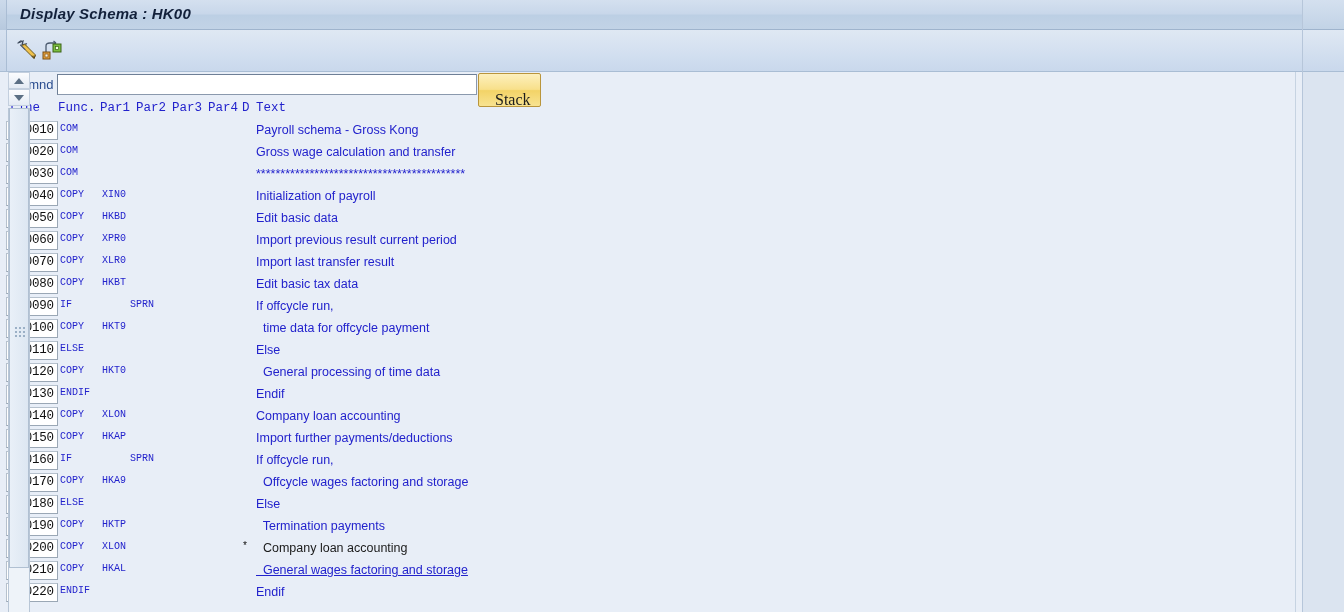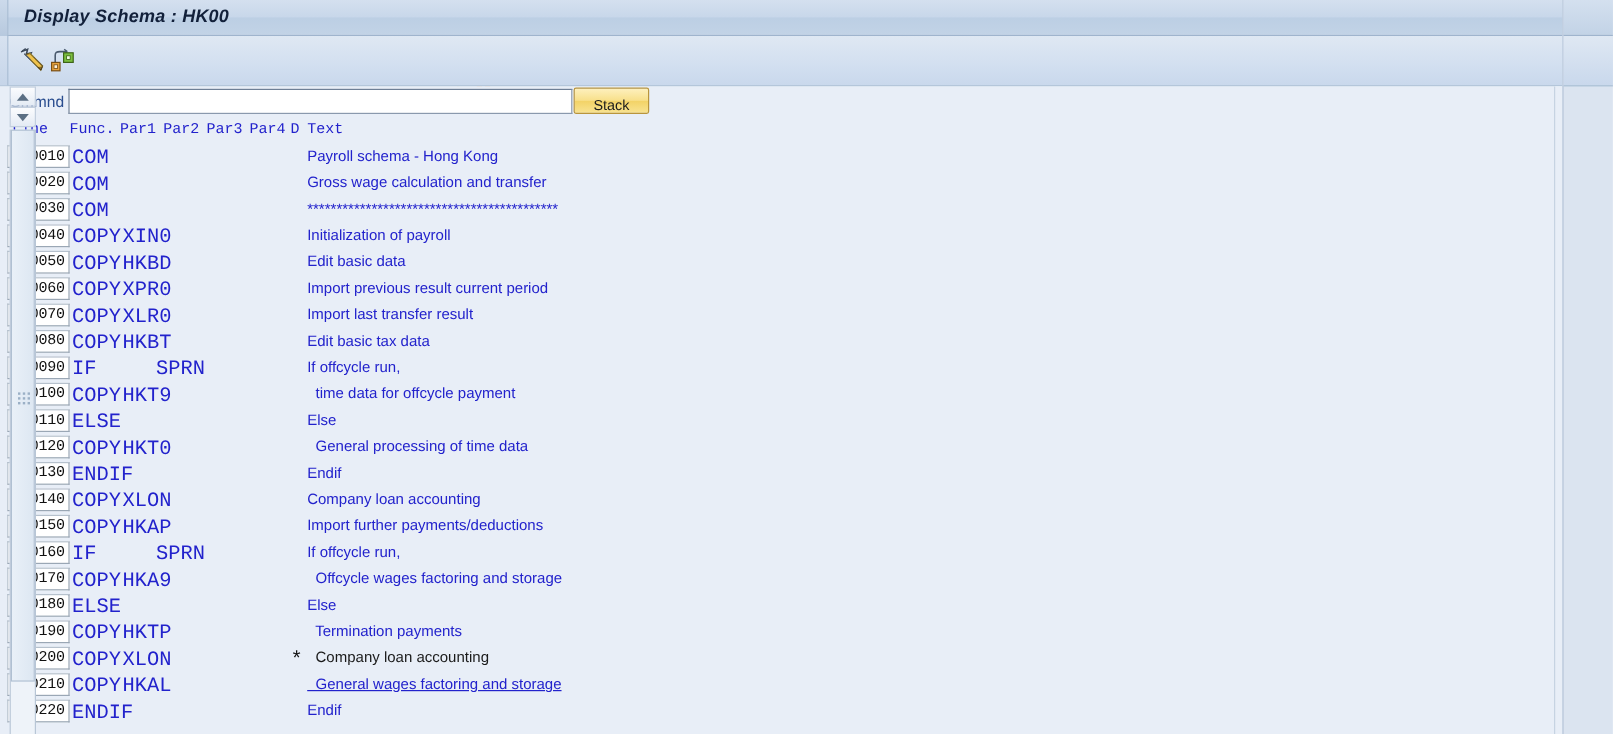--- a/index.html
+++ b/index.html
@@ -133,25 +133,25 @@
   }
   .stack-btn {
     position: absolute;
     left: 478px; top: 1px;
     width: 63px;
     height: 22px;
     box-sizing: border-box;
     border: 1px solid #b9953c;
     border-radius: 2px;
     background: linear-gradient(to bottom, #fdf0bd 0%, #f8e08b 48%, #f3d367 52%, #f8e391 100%);
-    font-family: Liberation Sans, sans-serif;
-    font-size: 12px;
+    font-family: Liberation Serif, serif;
+    font-size: 16px;
     color: #1c1c1c;
     cursor: pointer;
-    padding: 4px;
+    padding: 16px;
     line-height: 20px;
   }
 
   
   .hdr-row {
     position: absolute;
     left: 0; top: 29px;
     width: 1302px;
     height: 18px;
   }
@@ -191,21 +191,21 @@
     color: #101010;
     text-align: center;
     line-height: 17px;
     letter-spacing: -0.2px;
     cursor: pointer;
   }
   .cell {
     position: absolute;
     top: 3px;
     font-family: "Liberation Mono", monospace;
-    font-size: 17px;
+    font-size: 10px;
     color: #2222cc;
     white-space: nowrap;
   }
   .cell.func { left: 60px; }
   .cell.par1 { left: 102px; }
   .cell.par2 { left: 130px; }
   .cell.dcol { left: 242px; color: #101010; }
   .cell.text {
     left: 256px;
     font-family: "Liberation Sans", sans-serif;
@@ -366,21 +366,21 @@
         <div class="hdr-cell" style="left: 172px;">Par3</div>
         <div class="hdr-cell" style="left: 208px;">Par4</div>
         <div class="hdr-cell" style="left: 242px;">D</div>
         <div class="hdr-cell" style="left: 256px;">Text</div>
       </div>
 
     <div class="rows" id="rows">
         <div class="row">
           <div class="linebox">000010</div>
           <div class="cell func">COM</div>
-          <div class="cell text" style="white-space: pre;">Payroll schema - Hong Kong</div>
+          <div class="cell text" style="white-space: pre;">Payroll schema - Gross Kong</div>
         </div>
         <div class="row">
           <div class="linebox">000020</div>
           <div class="cell func">COM</div>
           <div class="cell text" style="white-space: pre;">Gross wage calculation and transfer</div>
         </div>
         <div class="row">
           <div class="linebox">000030</div>
           <div class="cell func">COM</div>
           <div class="cell text" style="white-space: pre;">*******************************************</div>

